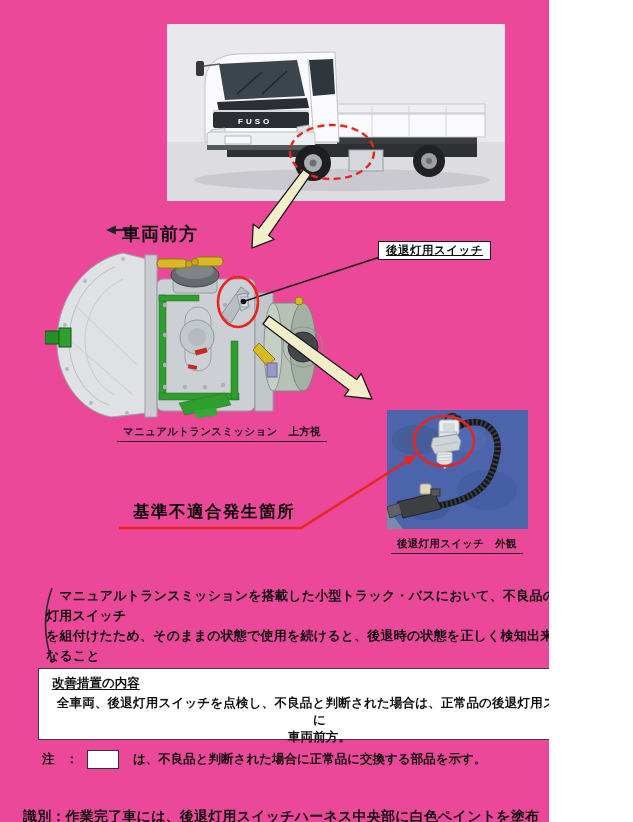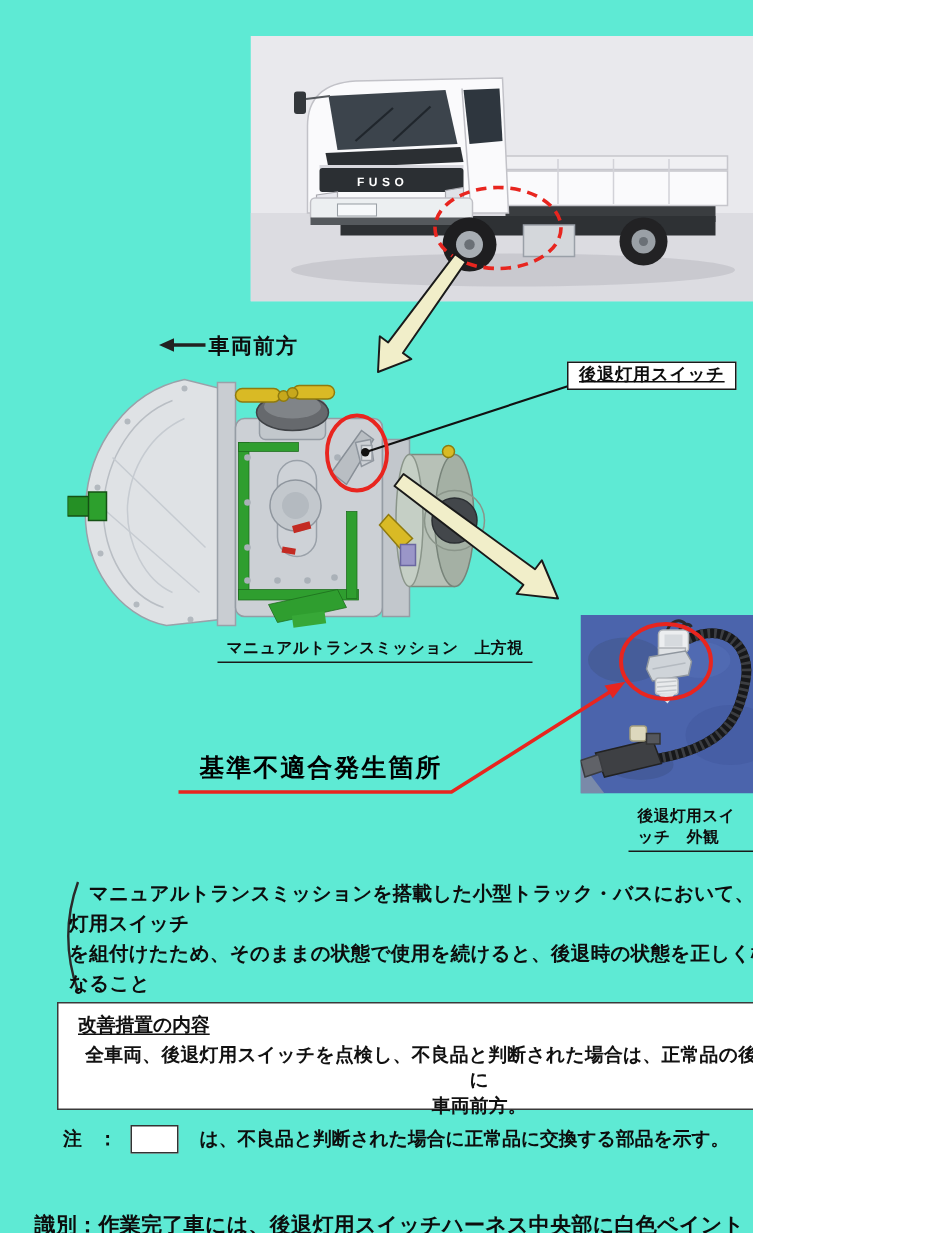--- a/index.html
+++ b/index.html
@@ -1,26 +1,26 @@
 <!DOCTYPE html>
 <html><head>
 <meta charset="utf-8">
 <style>
   html,body{margin:0;padding:0;background:#ffffff;}
-  .page{position:relative;width:502px;height:822px;background:#5eead4;overflow:hidden;
+  .page{position:relative;width:549px;height:822px;background:#ec4899;overflow:hidden;
         font-family:"Liberation Sans",sans-serif;color:#111;}
   .abs{position:absolute;}
   svg{display:block;}
   .overlay{position:absolute;left:0;top:0;pointer-events:none;z-index:5;}
   .fig{position:absolute;z-index:1;}
   .txt{position:absolute;z-index:6;font-weight:bold;color:#0d0d0d;}
-  .vehicle-front{left:139px;top:222px;font-size:14px;letter-spacing:1px;}
+  .vehicle-front{left:122px;top:222px;font-size:18px;letter-spacing:1px;}
   .callout-box{left:378px;top:241px;border:1.4px solid #1a1a1a;background:#fff;
                padding:1px 7px 2px 7px;font-size:11.5px;line-height:14px;letter-spacing:.5px;text-decoration:underline;}
-  .caption{border-bottom:1.2px solid #1a1a1a;padding:0 6px 2px 6px;font-size:10.5px;letter-spacing:.3px;margin-left:28px;}
+  .caption{border-bottom:1.2px solid #1a1a1a;padding:0 6px 2px 6px;font-size:10.5px;letter-spacing:.3px;}
   .trans-caption{left:117px;top:425px;}
   .switch-caption{left:391px;top:537px;}
   .nonconformity{left:133px;top:501px;font-size:16.5px;letter-spacing:1.5px;color:#000;}
   .description{left:46px;top:586px;width:542px;font-size:13px;line-height:20px;letter-spacing:.2px;}
   .remedy-box{left:38px;top:668px;width:557px;height:70px;border:1.6px solid #3a3a3a;background:#fff;}
   .remedy-title{margin:6px 16px 0 13px;font-size:12.5px;font-weight:bold;
                 text-decoration:underline;text-underline-offset:2px;display:inline-block;}
   .remedy-body{margin:3px 0 0 4px;font-size:12.5px;line-height:17px;font-weight:bold;letter-spacing:.2px;text-align:center;}
   .note-line{left:42px;top:750px;display:flex;align-items:center;font-size:12.5px;}
   .note-colon{margin-left:11px;}

